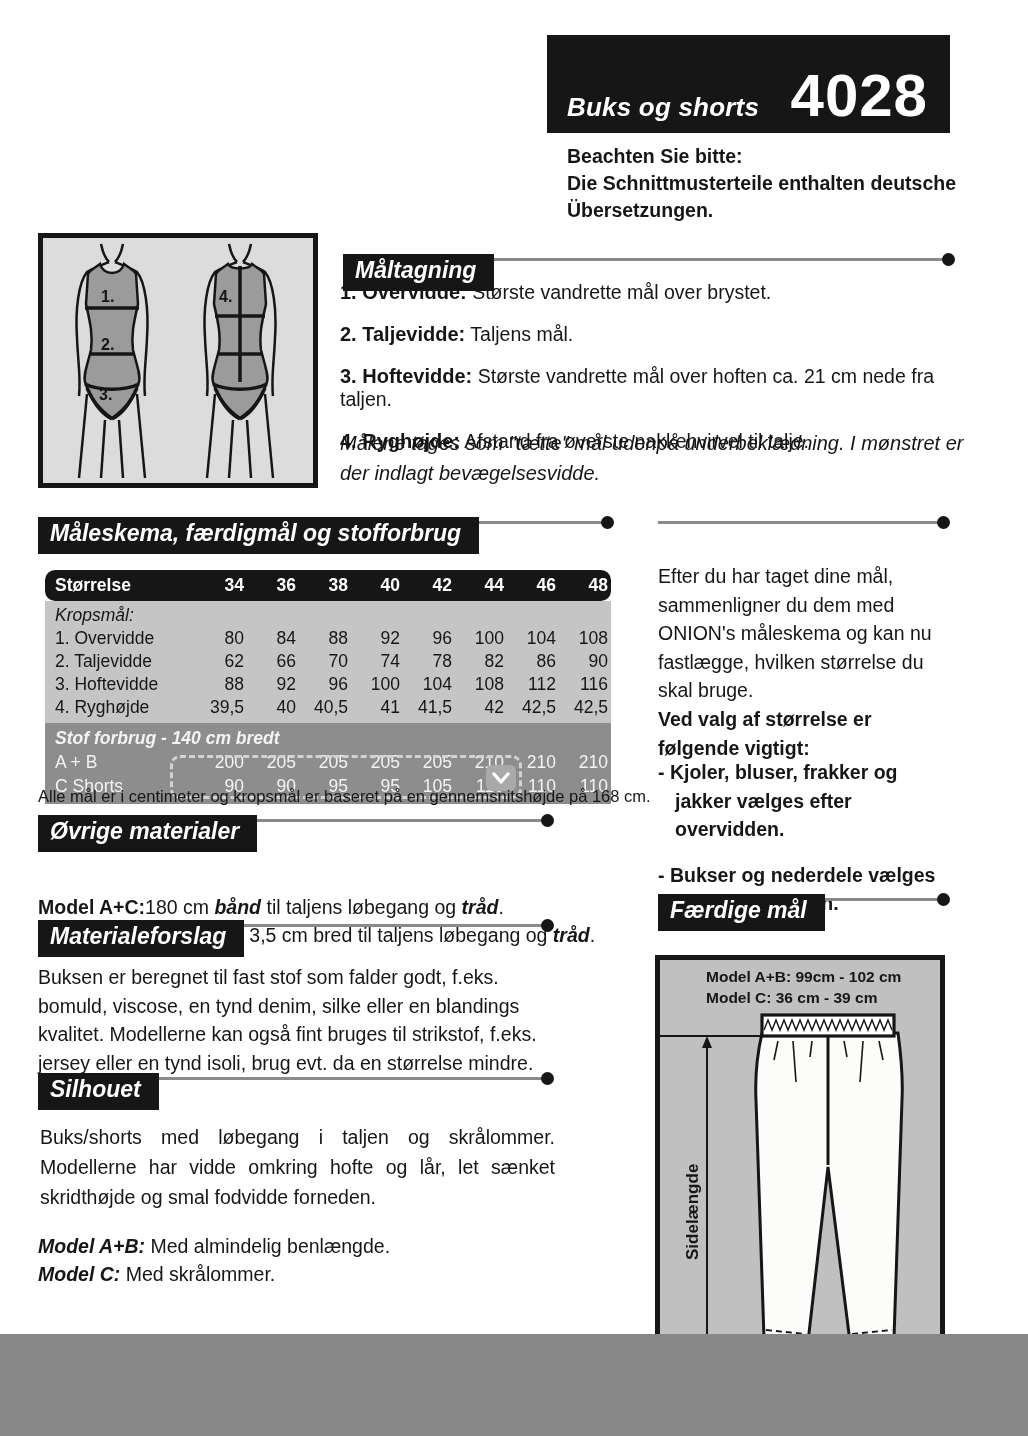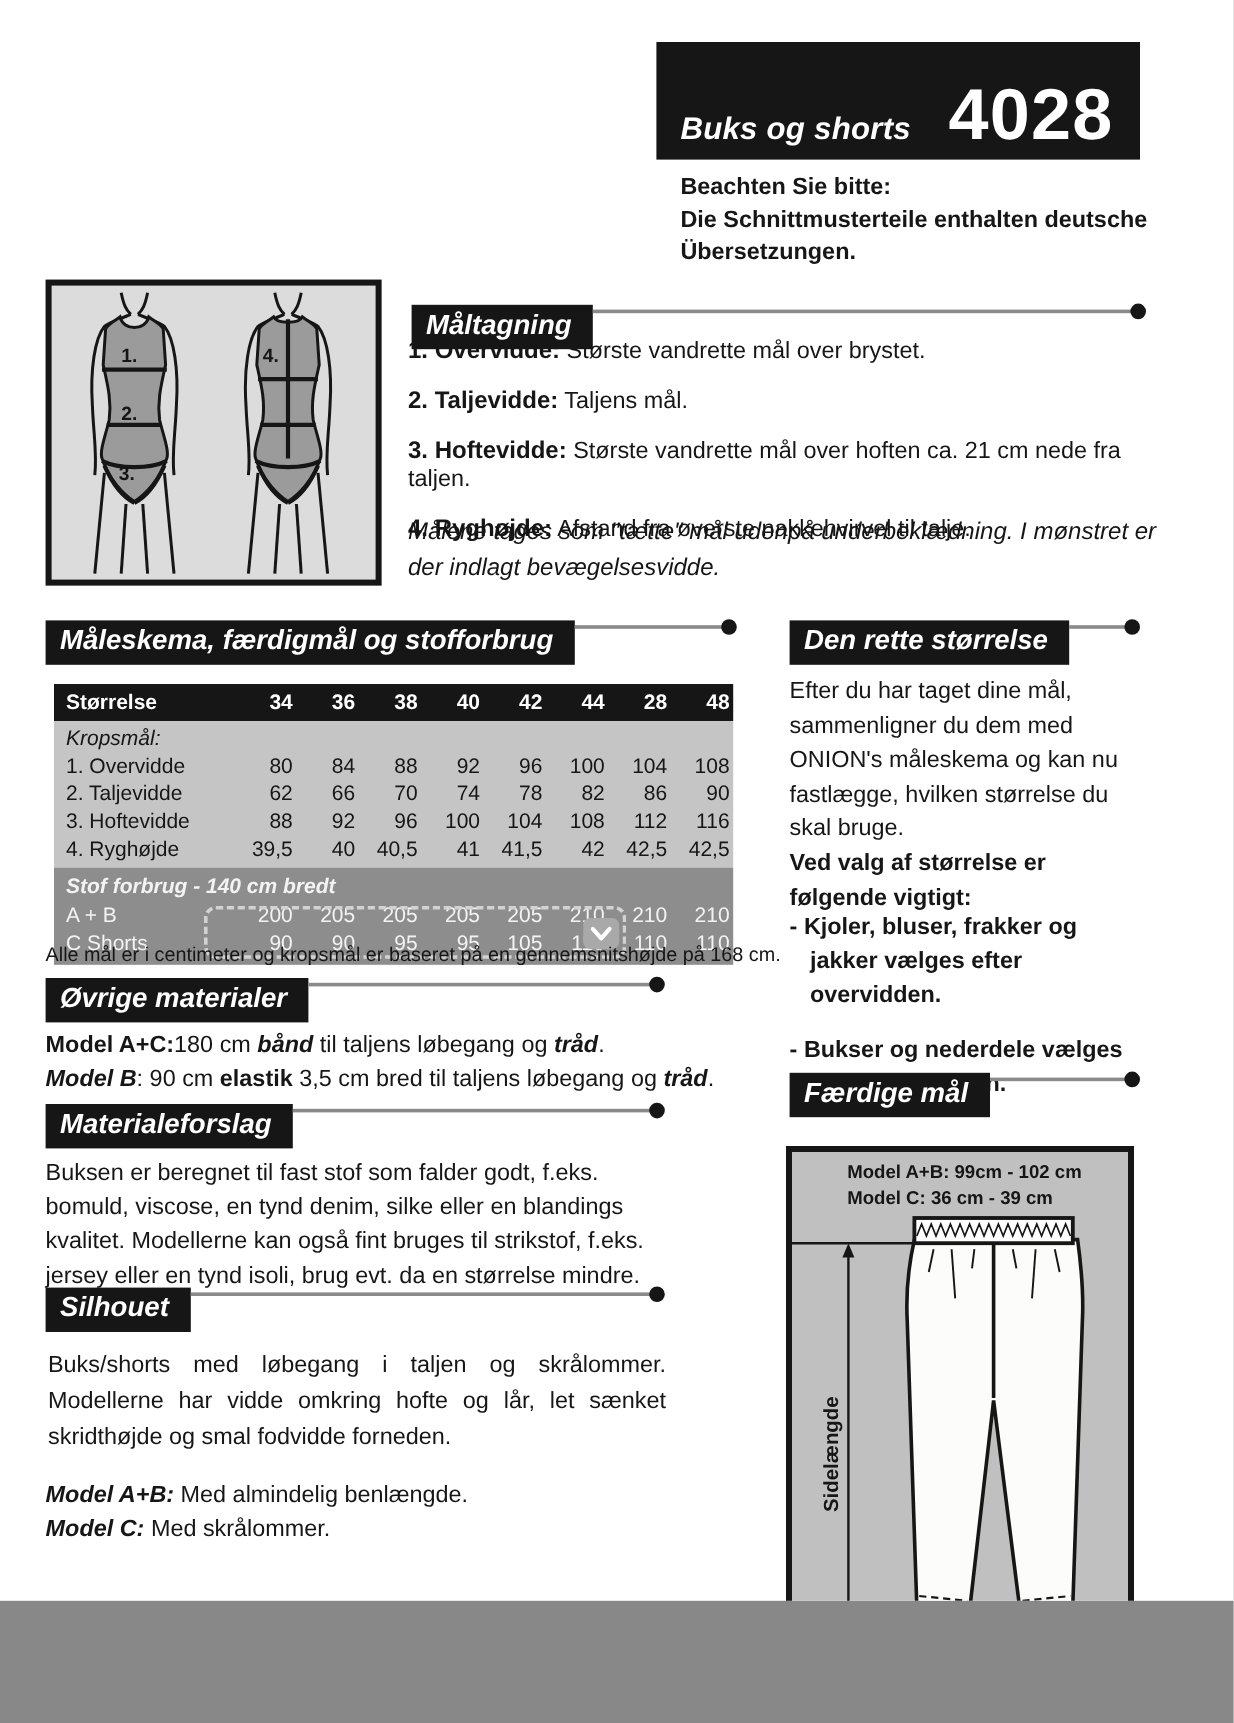--- a/index.html
+++ b/index.html
@@ -29,37 +29,37 @@
   .mt-item{margin-bottom:19px;}
   .mt-item b{font-size:20px;}
   .mt-note{position:absolute;left:340px;top:428px;width:640px;font-style:italic;font-size:20px;line-height:30px;}
 
   
   .figure-box{position:absolute;left:38px;top:233px;width:280px;height:255px;background:var(--figure-bg);
     border:5px solid var(--ink);}
 
   
   .mtable{position:absolute;left:45px;top:570px;width:566px;font-size:17.5px;}
-  .trow{display:grid;grid-template-columns:150px repeat(8,1fr);align-items:center;}
+  .trow{display:grid;grid-template-columns:150px repeat(8,1fr);align-items:center;border-radius:10px;}
   .tlabel{padding-left:10px;white-space:nowrap;}
   .tcell{text-align:right;padding-right:3px;white-space:nowrap;}
   .thead{background:var(--ink);color:#fff;font-weight:bold;height:31px;}
   .tbody-light{background:var(--band-light);padding:2px 0 4px 0;}
   .tbody-light .trow{height:23px;}
   .tgroup{font-style:italic;padding:2px 0 1px 10px;}
   .tbody-dark{position:relative;background:var(--band-dark);color:#f3f3f3;padding:3px 0 6px 0;}
   .tbody-dark .trow{height:24px;}
   .tbody-dark .tgroup{font-weight:bold;}
   .overlay{position:absolute;left:125px;top:32px;width:352px;height:44px;border:3px dashed #d2d2d2;border-radius:10px;}
   .chev-btn{position:absolute;left:313px;top:7px;width:30px;height:26px;background:#a9a9a9;border-radius:6px;
     display:flex;align-items:center;justify-content:center;cursor:pointer;}
   .footnote{position:absolute;left:38px;top:787px;font-size:16.5px;}
 
   
-  .materials-lines{position:absolute;left:38px;top:857px;width:560px;font-size:19.5px;line-height:28px;}
+  .materials-lines{position:absolute;left:38px;top:893px;width:560px;font-size:19.5px;line-height:28px;}
   .para{font-size:19.5px;line-height:28.5px;}
   .mf-para{position:absolute;left:38px;top:963px;width:520px;}
   .sil-para{position:absolute;left:40px;top:1122px;width:515px;text-align:justify;line-height:30px;}
   .model-lines{position:absolute;left:38px;top:1232px;width:520px;font-size:19.5px;line-height:28px;}
   .model-just{text-align:justify;}
 
   
   .rcol-para{position:absolute;left:658px;top:562px;width:300px;}
   .rcol-bold{position:absolute;left:658px;top:705px;width:300px;font-weight:bold;}
   .bullets{position:absolute;left:658px;top:758px;width:300px;}
@@ -152,21 +152,21 @@
 
   <div class="mtable">
     <div class="trow thead" id="t-head">
         <span class="tlabel">Størrelse</span>
         <span class="tcell">34</span>
         <span class="tcell">36</span>
         <span class="tcell">38</span>
         <span class="tcell">40</span>
         <span class="tcell">42</span>
         <span class="tcell">44</span>
-        <span class="tcell">28</span>
+        <span class="tcell">46</span>
         <span class="tcell">48</span>
       </div>
     <div class="tbody-light">
       <div class="tgroup">Kropsmål:</div>
       <div id="t-body">
           <div class="trow">
             <span class="tlabel">1. Overvidde</span>
             <span class="tcell">80</span>
             <span class="tcell">84</span>
             <span class="tcell">88</span>
@@ -242,21 +242,20 @@
           <svg width="22" height="18" viewBox="0 0 22 18">
             <polyline points="4,5 11,13 18,5" fill="none" stroke="#ffffff" stroke-width="3.4" stroke-linecap="round" stroke-linejoin="round"></polyline>
           </svg>
         </div>
       </div>
     </div>
   </div>
   <div class="footnote">Alle mål er i centimeter og kropsmål er baseret på en gennemsnitshøjde på 168 cm.</div>
 
   <div class="sec" style="left:658px;top:517px;width:290px;">
-    <span class="sec-label">Den rette størrelse</span>
     <span class="sec-rule"></span>
   </div>
   <div class="para rcol-para">Efter du har taget dine mål, sammenligner du dem med ONION's måleskema og kan nu fastlægge, hvilken størrelse du skal bruge.</div>
   <div class="para rcol-bold">Ved valg af størrelse er følgende vigtigt:</div>
   <div class="para bullets">
     <div class="bullet">- Kjoler, bluser, frakker og jakker vælges efter overvidden.</div>
     <div class="bullet">- Bukser og nederdele vælges efter hoftevidden.</div>
   </div>
 
   <div class="sec" style="left:38px;top:815px;width:514px;">

